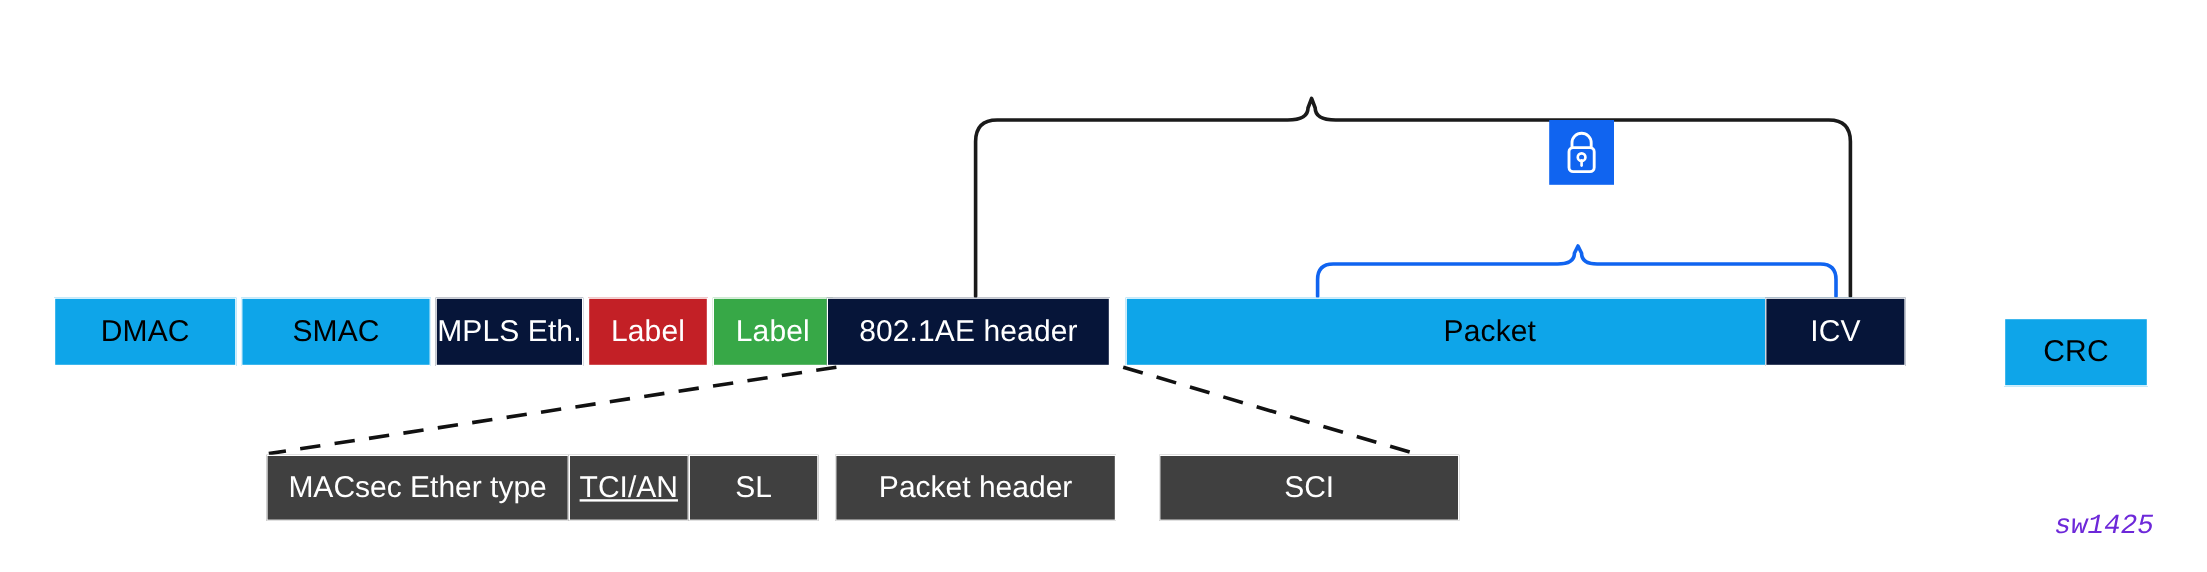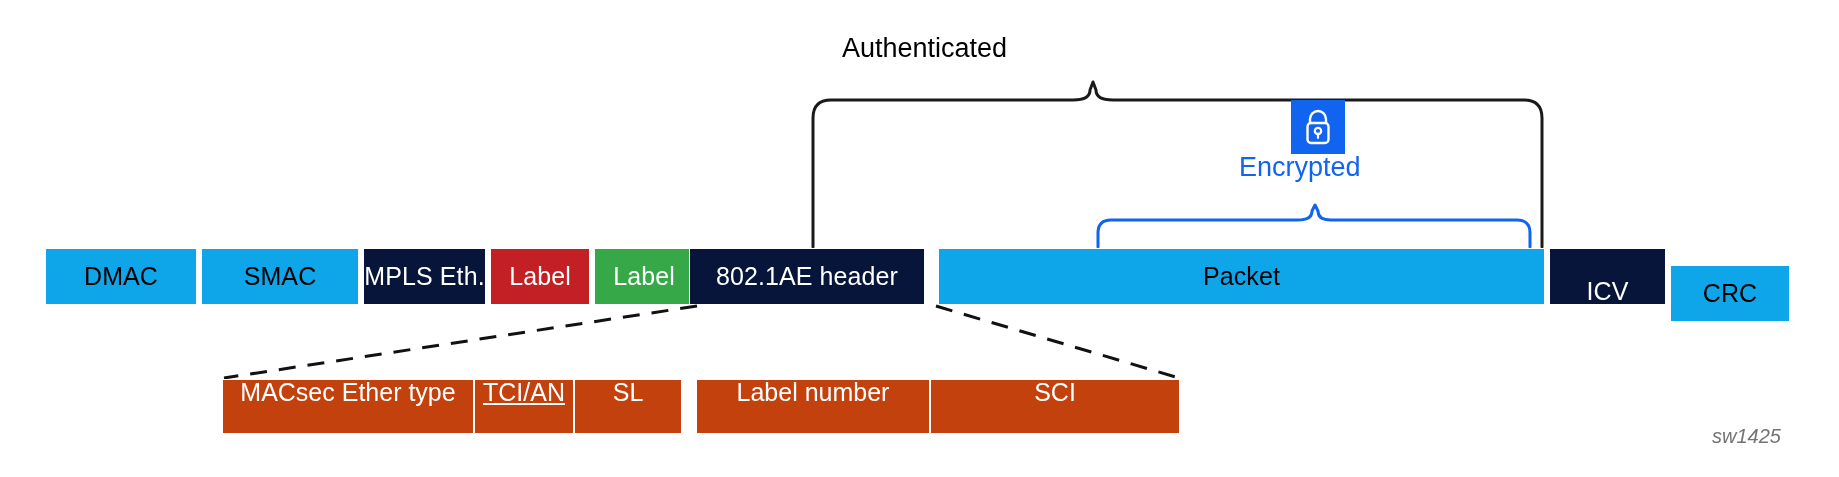--- a/index.html
+++ b/index.html
@@ -37,49 +37,49 @@
   .f-navy  { background: #061539; color: #ffffff; }
   .f-red   { background: #c32026; color: #ffffff; }
   .f-green { background: #39a council; }
   .f-green { background: #37a847; color: #ffffff; }
 
   
   .subfield {
     position: absolute;
     box-sizing: border-box;
     display: flex;
-    align-items: flex-start;
+    align-items: center;
     justify-content: center;
     font-size: 25px;
     line-height: 1;
     white-space: nowrap;
-    background: #c2410c;
+    background: #404040;
     color: #ffffff;
     border: 1px solid #ffffff;
   }
 
   
   .label-auth {
     position: absolute;
     font-size: 27px;
     color: #000000;
     white-space: nowrap;
   }
   .label-enc {
     position: absolute;
     font-size: 27px;
     color: #1064f0;
     white-space: nowrap;
   }
   .credit {
     position: absolute;
-    font-family: Liberation Sans, sans-serif;
+    font-family: Liberation Mono, monospace;
     font-style: italic;
-    font-size: 20px;
-    color: #737373;
+    font-size: 23px;
+    color: #6d28d9;
     white-space: nowrap;
   }
 
   
   .overlay {
     position: absolute;
     left: 0;
     top: 0;
     width: 1839px;
     height: 477px;
@@ -93,21 +93,20 @@
     display: flex;
     align-items: center;
     justify-content: center;
   }
 </style>
 </head>
 <body>
 
 <div id="canvas">
 
-  <div class="label-auth" style="left:842px; top:33px;">Authenticated</div>
 
   <svg class="overlay" viewBox="0 0 1839 477" xmlns="http://www.w3.org/2000/svg" aria-hidden="true">
     <path d="M 813 247
              L 813 118
              Q 813 100 831 100
              L 1073 100
              Q 1090 100 1090 90
              L 1093 82
              L 1096 90
              Q 1096 100 1113 100
@@ -118,21 +117,20 @@
 
   <div class="lock-badge" style="left:1291px; top:100px; width:54px; height:54px;">
     <svg width="34" height="38" viewBox="0 0 34 38" xmlns="http://www.w3.org/2000/svg" aria-hidden="true">
       <path d="M 9 16 L 9 11 A 8 8 0 0 1 25 11 L 25 16" fill="none" stroke="#ffffff" stroke-width="2.4"></path>
       <rect x="6.5" y="15" width="21" height="20" rx="3.5" fill="none" stroke="#ffffff" stroke-width="2.4"></rect>
       <circle cx="17" cy="23" r="3.2" fill="none" stroke="#ffffff" stroke-width="2.2"></circle>
       <path d="M 17 25.5 L 17 30" stroke="#ffffff" stroke-width="2.2" stroke-linecap="round"></path>
     </svg>
   </div>
 
-  <div class="label-enc" style="left:1239px; top:152px;">Encrypted</div>
 
   <svg class="overlay" viewBox="0 0 1839 477" xmlns="http://www.w3.org/2000/svg" aria-hidden="true">
     <path d="M 1098 247
              L 1098 233
              Q 1098 220 1111 220
              L 1298 220
              Q 1312 220 1312 211
              L 1315 205
              L 1318 211
              Q 1318 220 1331 220
@@ -156,21 +154,21 @@
       </div>
       <div class="field f-green" style="left: 594px; top: 248px; width: 100px; height: 57px;">
         <span>Label</span>
       </div>
       <div class="field f-navy" style="left: 689px; top: 248px; width: 236px; height: 57px;">
         <span>802.1AE header</span>
       </div>
       <div class="field f-gray" style="left: 938px; top: 248px; width: 607px; height: 57px;">
         <span>Packet</span>
       </div>
-      <div class="field f-navy" style="left: 1549px; top: 248px; width: 117px; height: 57px; align-items: flex-end;">
+      <div class="field f-navy" style="left: 1471px; top: 248px; width: 117px; height: 57px;">
         <span>ICV</span>
       </div>
       <div class="field f-gray" style="left: 1670px; top: 265px; width: 120px; height: 57px;">
         <span>CRC</span>
       </div>
     </div>
 
   <svg class="overlay" viewBox="0 0 1839 477" xmlns="http://www.w3.org/2000/svg" aria-hidden="true">
     <line x1="697" y1="306" x2="224" y2="378" stroke="#111111" stroke-width="3" stroke-dasharray="17 12"></line>
     <line x1="936" y1="306" x2="1179" y2="378" stroke="#111111" stroke-width="3" stroke-dasharray="17 12"></line>
@@ -180,22 +178,22 @@
       <div class="subfield" style="left: 222px; top: 379px; width: 252px; height: 55px;">
         <span>MACsec Ether type</span>
       </div>
       <div class="subfield" style="left: 474px; top: 379px; width: 100px; height: 55px; text-decoration: underline;">
         <span>TCI/AN</span>
       </div>
       <div class="subfield" style="left: 574px; top: 379px; width: 108px; height: 55px;">
         <span>SL</span>
       </div>
       <div class="subfield" style="left: 696px; top: 379px; width: 234px; height: 55px;">
-        <span>Label number</span>
+        <span>Packet header</span>
       </div>
-      <div class="subfield" style="left: 930px; top: 379px; width: 250px; height: 55px;">
+      <div class="subfield" style="left: 966px; top: 379px; width: 250px; height: 55px;">
         <span>SCI</span>
       </div>
     </div>
 
   <div class="credit" style="left:1712px; top:425px;">sw1425</div>
 
 </div>
 
 </body></html>

